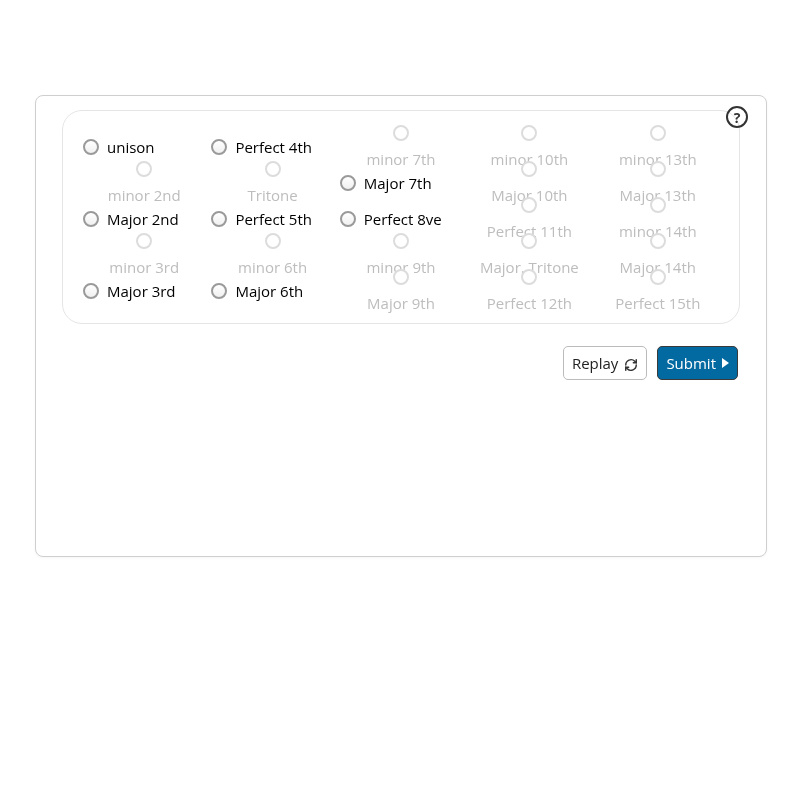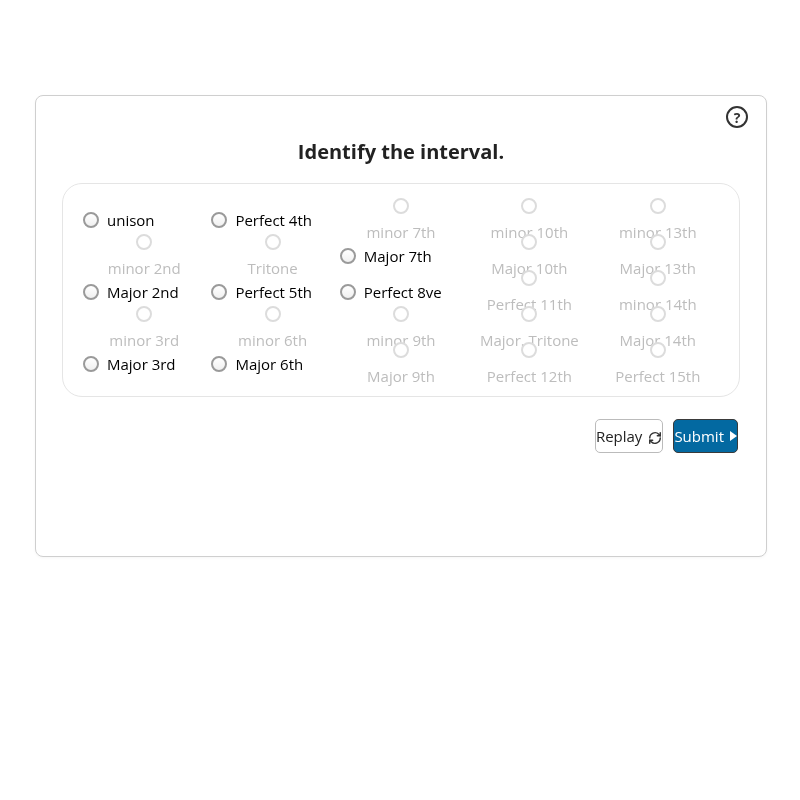--- a/index.html
+++ b/index.html
@@ -127,21 +127,21 @@
     justify-content: flex-end;
     gap: 10px;
     margin-top: 22px;
     padding-right: 2px;
   }
   .btn {
     display: inline-flex;
     align-items: center;
     gap: 6px;
     font-size: 15px;
-    padding: 6px 0;
+    padding: 6px 8px;
     border-radius: 5px;
     cursor: pointer;
     border: 1px solid #bbb;
   }
   .btn.replay {
     background: #ffffff;
     color: #222;
   }
   .btn.submit {
     background: #0369a1;
@@ -163,21 +163,20 @@
   }
 </style>
 </head>
 <body>
 
 <div class="window">
 
   <div class="content">
     <div class="help-icon">?</div>
 
-    <div class="heading">Identify the interval.</div>
 
     <div class="options-box" id="options-box">
 
     <div class="option">
           <span class="radio"></span>
           <span>unison</span>
         </div>
         <div class="option">
           <span class="radio"></span>
           <span>Perfect 4th</span>

